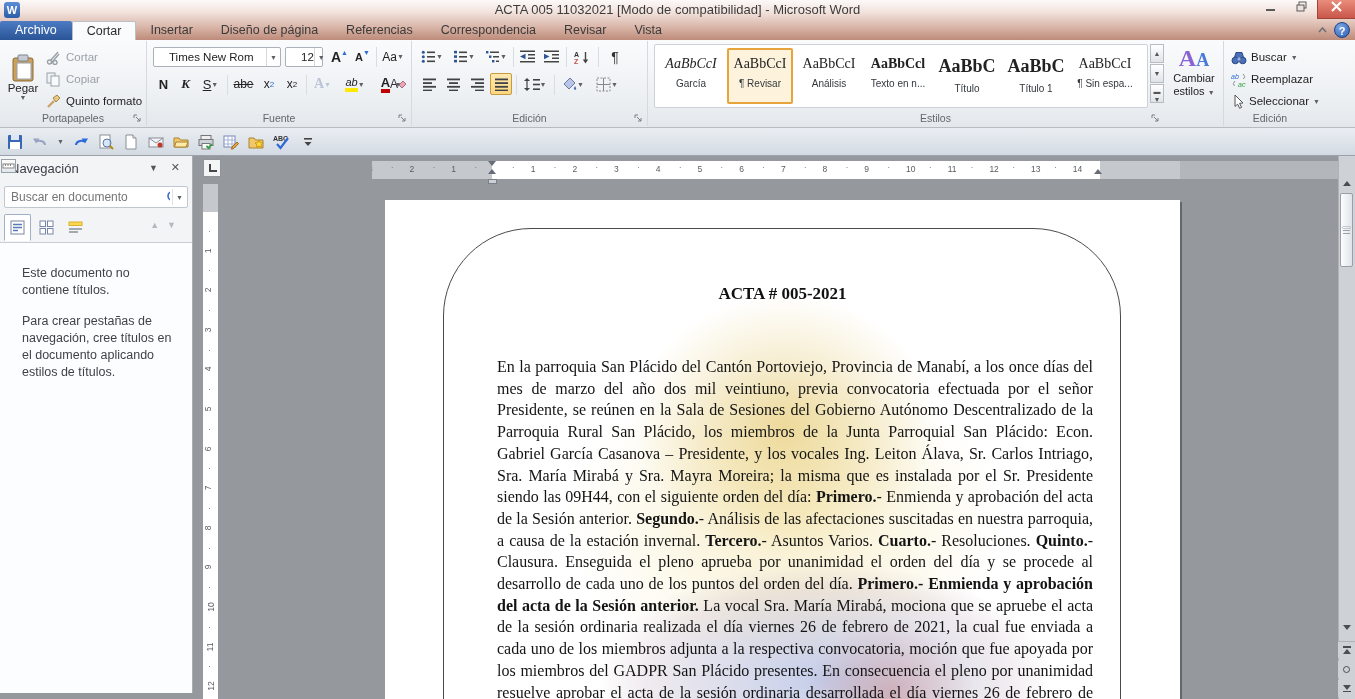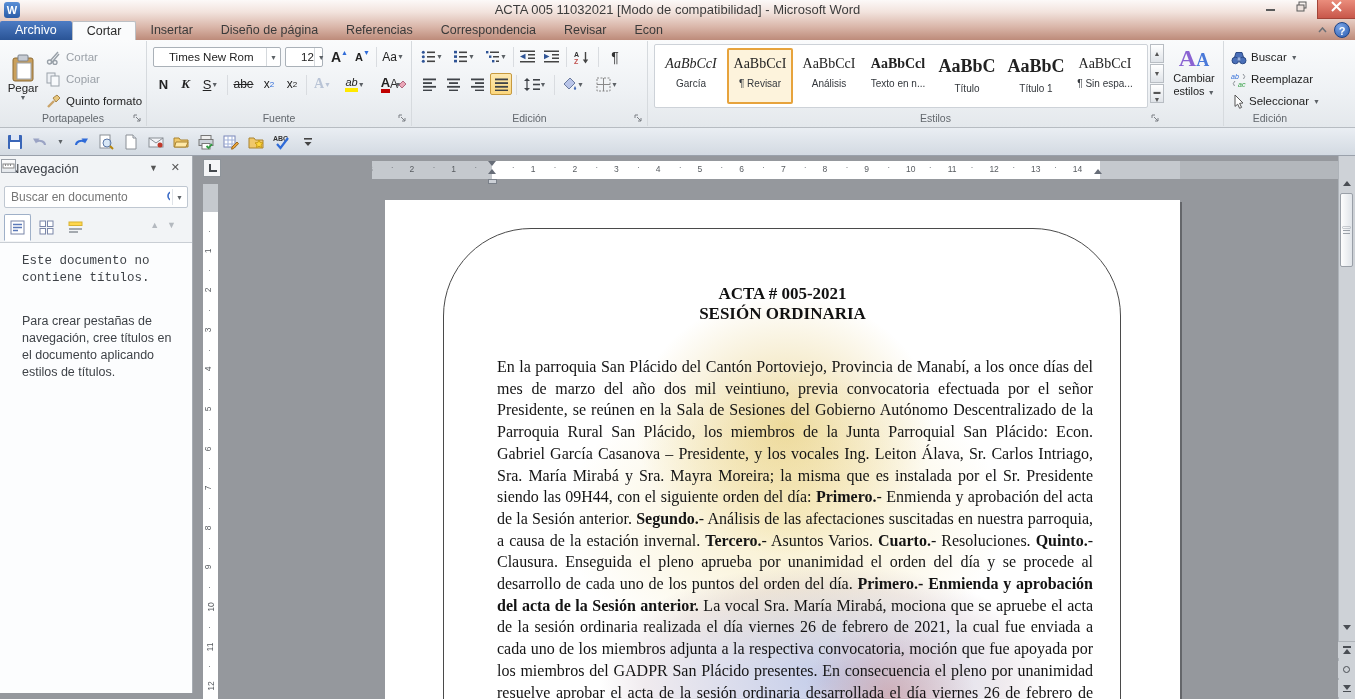--- a/index.html
+++ b/index.html
@@ -182,21 +182,21 @@
   <div id="help-btn">?</div>
 
   <div id="tabrow">
     <div class="rtab" id="tab-file">Archivo</div>
     <div class="rtab active">Cortar</div>
     <div class="rtab">Insertar</div>
     <div class="rtab">Diseño de página</div>
     <div class="rtab">Referencias</div>
     <div class="rtab">Correspondencia</div>
     <div class="rtab">Revisar</div>
-    <div class="rtab">Econ</div>
+    <div class="rtab">Vista</div>
   </div>
 
   <div id="ribbon">
 
     <div class="grp" style="left:0;width:147px;">
       <div class="btn" style="left:4px;top:4px;width:38px;height:64px;flex-direction:column;">
         <svg width="24" height="28">
           <rect x="2" y="4" width="20" height="23" rx="2" fill="#caa05c" stroke="#8d6a33"></rect>
           <rect x="7" y="1" width="10" height="6" rx="1" fill="#c7ccd4" stroke="#7d838c"></rect>
           <rect x="6" y="9" width="14" height="16" fill="#fff" stroke="#9aa0a8"></rect>
@@ -637,21 +637,21 @@
         </span>
         <span class="ntab">
           <svg width="15" height="15">
               <rect x="1" y="2" width="13" height="3.5" fill="#ffd74d" stroke="#d8b232"></rect>
               <path d="M1 9 H14 M1 12 H10" stroke="#8a9098" stroke-width="1.4"></path>
             </svg>
         </span>
       </div>
       <span id="nav-updown">▲▼</span>
       <div id="nav-body">
-        <div class="nav-msg" style="top:10px;font-family:Liberation Mono, monospace;">Este documento no contiene títulos.</div>
+        <div class="nav-msg" style="top:22px;">Este documento no contiene títulos.</div>
         <div class="nav-msg" style="top:70px;">Para crear pestañas de navegación, cree títulos en el documento aplicando estilos de títulos.</div>
       </div>
     </div>
 
     <div id="tab-selector">
         <span class="L"></span>
       </div>
 
     <div id="hruler">
       <div class="hseg-margin" style="left:0;width:120px;"></div>
@@ -729,21 +729,20 @@
         </div>
     </div>
 
     <div id="page">
       <div class="wm" id="wm-gold1"></div>
       <div class="wm" id="wm-gold2"></div>
       <div class="wm" id="wm-blue"></div>
       <div class="wm" id="wm-red"></div>
       <div id="page-frame"></div>
       <div class="doc-title" style="top:84px;">ACTA # 005-2021</div>
-      <div class="doc-title" style="top:104px;">SESIÓN ORDINARIA</div>
       <div id="doc-body"><span>En la parroquia San Plácido del Cantón Portoviejo, Provincia de Manabí, a los once días del mes de marzo del año dos mil veintiuno, previa convocatoria efectuada por el señor Presidente, se reúnen en la Sala de Sesiones del Gobierno Autónomo Descentralizado de la Parroquia Rural San Plácido, los miembros de la Junta Parroquial San Plácido: Econ. Gabriel García Casanova – Presidente, y los vocales Ing. Leiton Álava, Sr. Carlos Intriago, Sra. María Mirabá  y Sra. Mayra Moreira; la misma que es instalada por el Sr. Presidente siendo las 09H44, con el siguiente orden del día: </span><b>Primero.</b><span>- Enmienda y aprobación del acta de la Sesión anterior. </span><b>Segundo.</b><span>- Análisis de las afectaciones suscitadas en nuestra parroquia, a causa de la estación invernal. </span><b>Tercero.</b><span>- Asuntos Varios. </span><b>Cuarto.</b><span>- Resoluciones. </span><b>Quinto.</b><span>- Clausura. Enseguida el pleno aprueba por unanimidad el orden del día y se procede al desarrollo de cada uno de los puntos del orden del día. </span><b>Primero.- Enmienda y aprobación del acta de la Sesión anterior.</b><span> La vocal Sra. María Mirabá, mociona que se apruebe el acta de la sesión ordinaria realizada el día viernes 26 de febrero de 2021, la cual fue enviada a cada uno de los miembros adjunta a la respectiva convocatoria, moción que fue apoyada por los miembros del GADPR San Plácido presentes. En consecuencia el pleno por unanimidad resuelve aprobar el acta de la sesión ordinaria desarrollada el día viernes 26 de febrero de 2021. </span></div>
     </div>
 
     <div id="vscroll"></div>
     <div id="sb-rulerbtn">
       <svg width="13" height="12">
           <rect x="1" y="4" width="11" height="4" fill="#fff" stroke="#888"></rect>
           <path d="M3.5 4 v2 M6 4 v2 M8.5 4 v2" stroke="#888"></path>
         </svg>
     </div>

